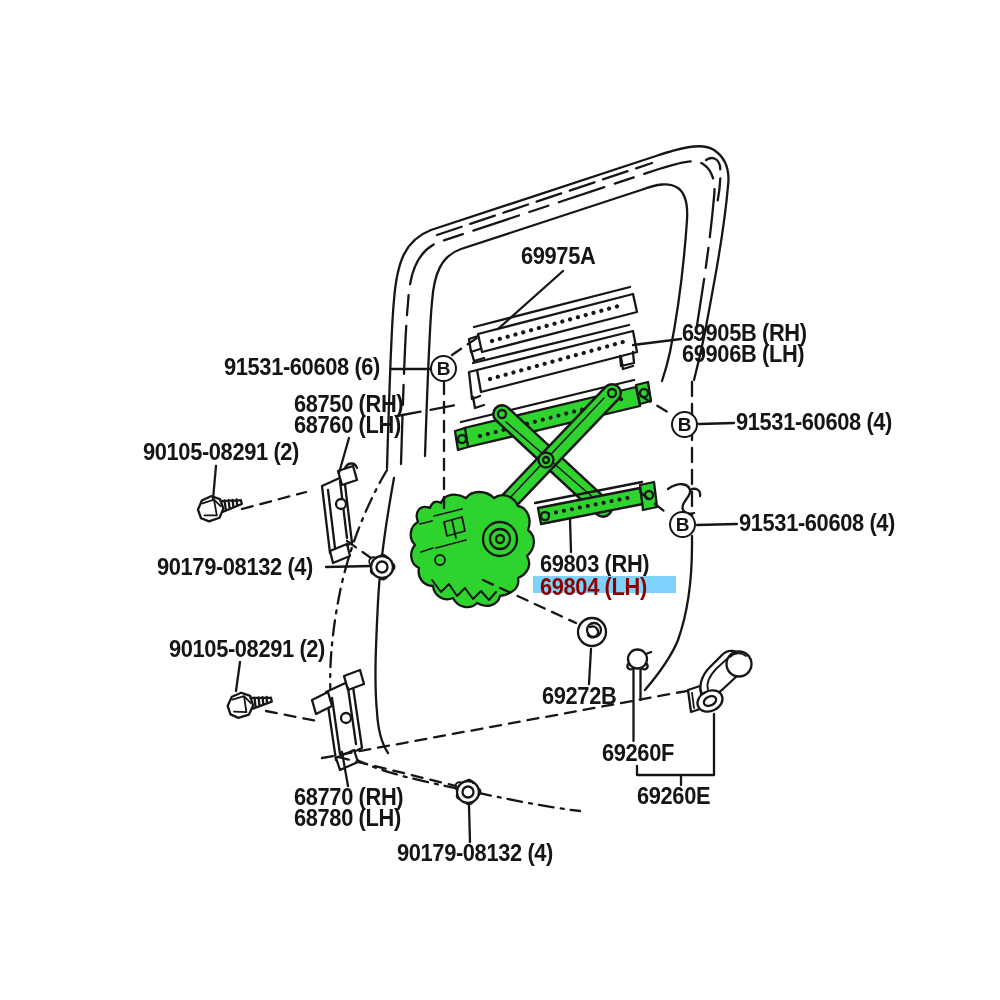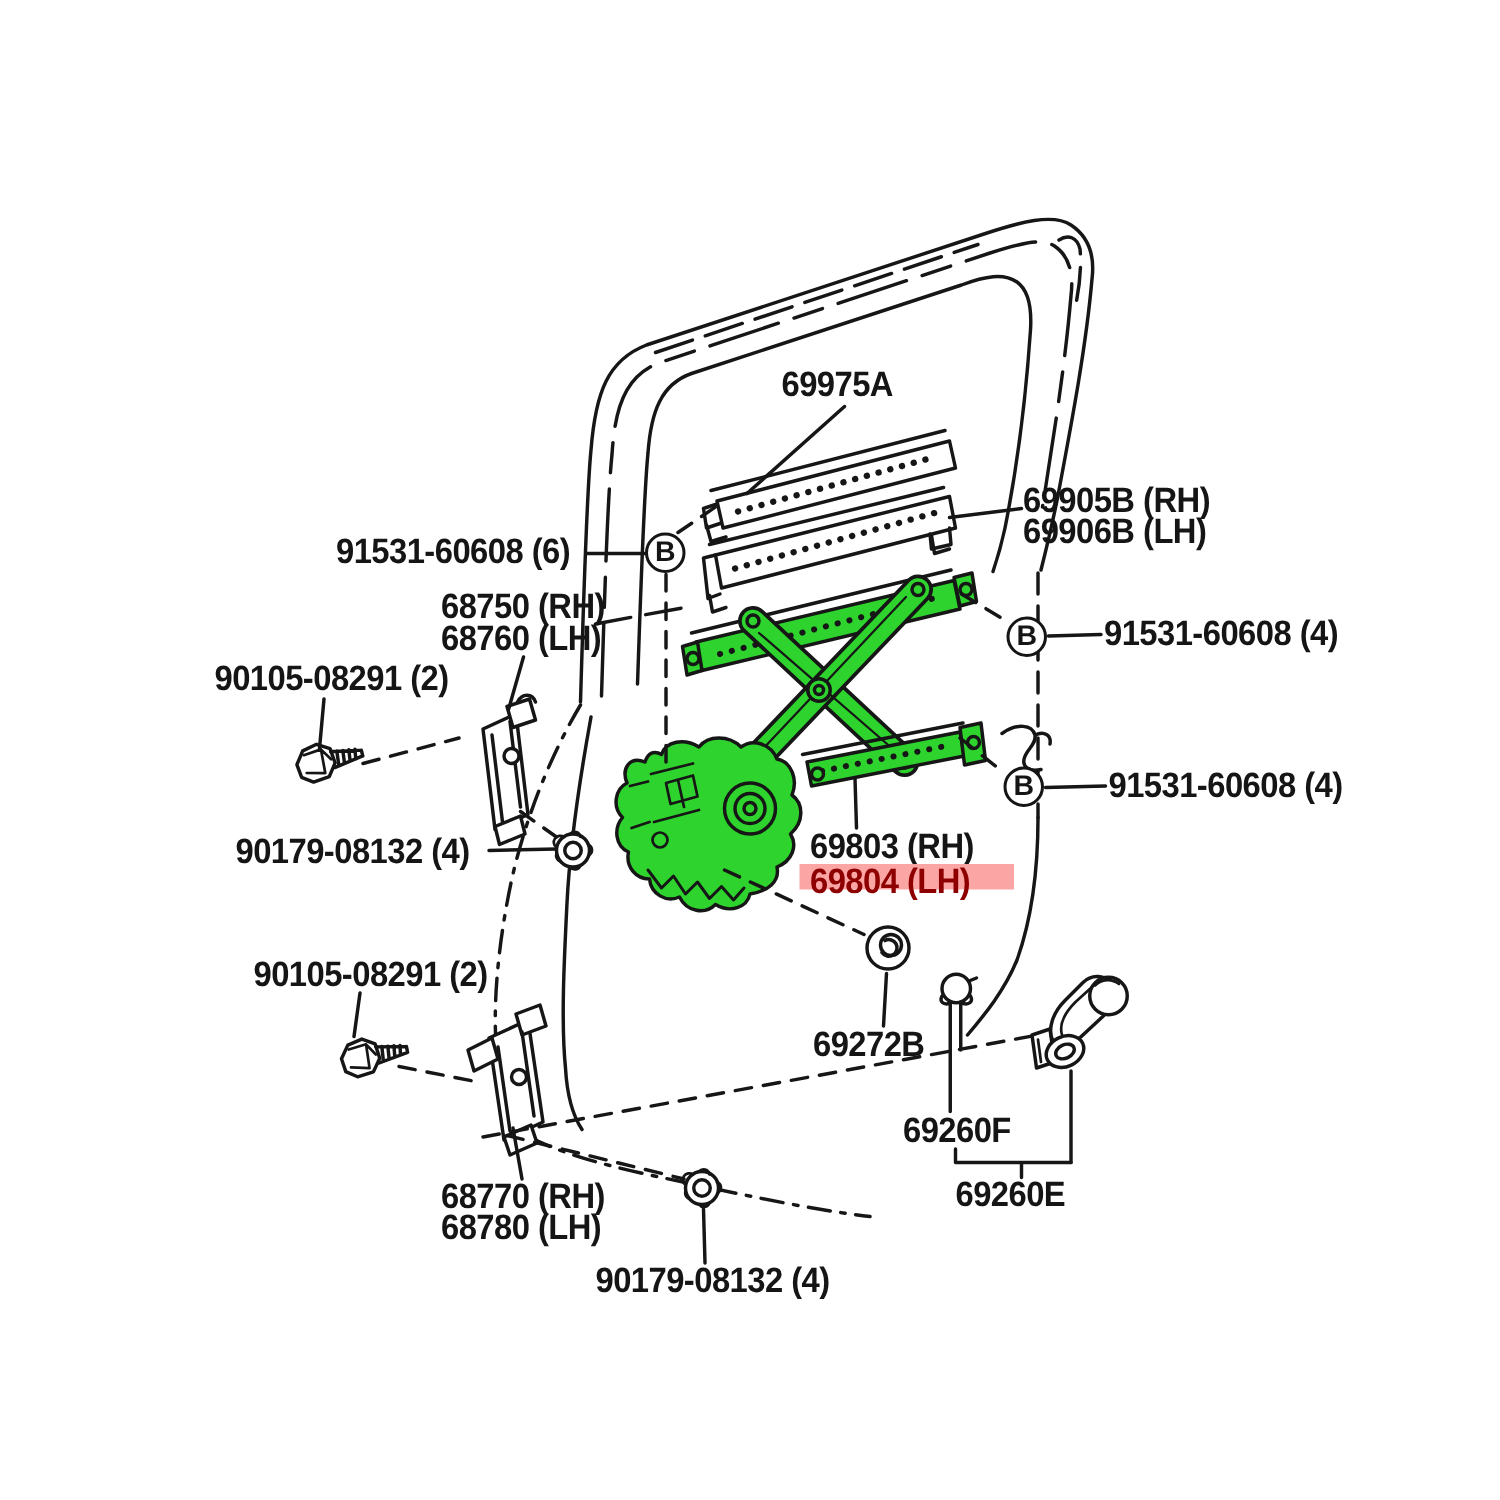--- a/index.html
+++ b/index.html
@@ -4,21 +4,21 @@
 <style>
   html,body{margin:0;padding:0;background:#ffffff;}
   .stage{position:relative;width:1000px;height:1000px;background:#fff;overflow:hidden;
          font-family:"Liberation Sans",sans-serif;}
   .art{position:absolute;left:0;top:0;}
   .lbl{position:absolute;white-space:nowrap;font-weight:700;font-size:23.5px;line-height:21px;
        color:#151515;letter-spacing:-0.4px;transform:scaleX(.93);transform-origin:0 0;}
   .bc{position:absolute;width:27px;height:27px;border:2.6px solid #151515;border-radius:50%;
       background:#fff;display:flex;align-items:center;justify-content:center;
       font-weight:700;font-size:19px;color:#151515;box-sizing:border-box;}
-  .hl{position:absolute;left:533px;top:576px;width:143px;height:17px;background:#fca5a5;}
+  .hl{position:absolute;left:533px;top:576px;width:143px;height:17px;background:#7dd3fc;}
   .hl .lbl{left:7px;top:1px;color:#8e0000;}
 </style>
 </head>
 <body>
 
 <div class="stage">
 
 <svg class="art" width="1000" height="1000" viewBox="0 0 1000 1000" fill="none" stroke="#161616" stroke-width="2.3" stroke-linecap="round" stroke-linejoin="round">
 
   <g>

